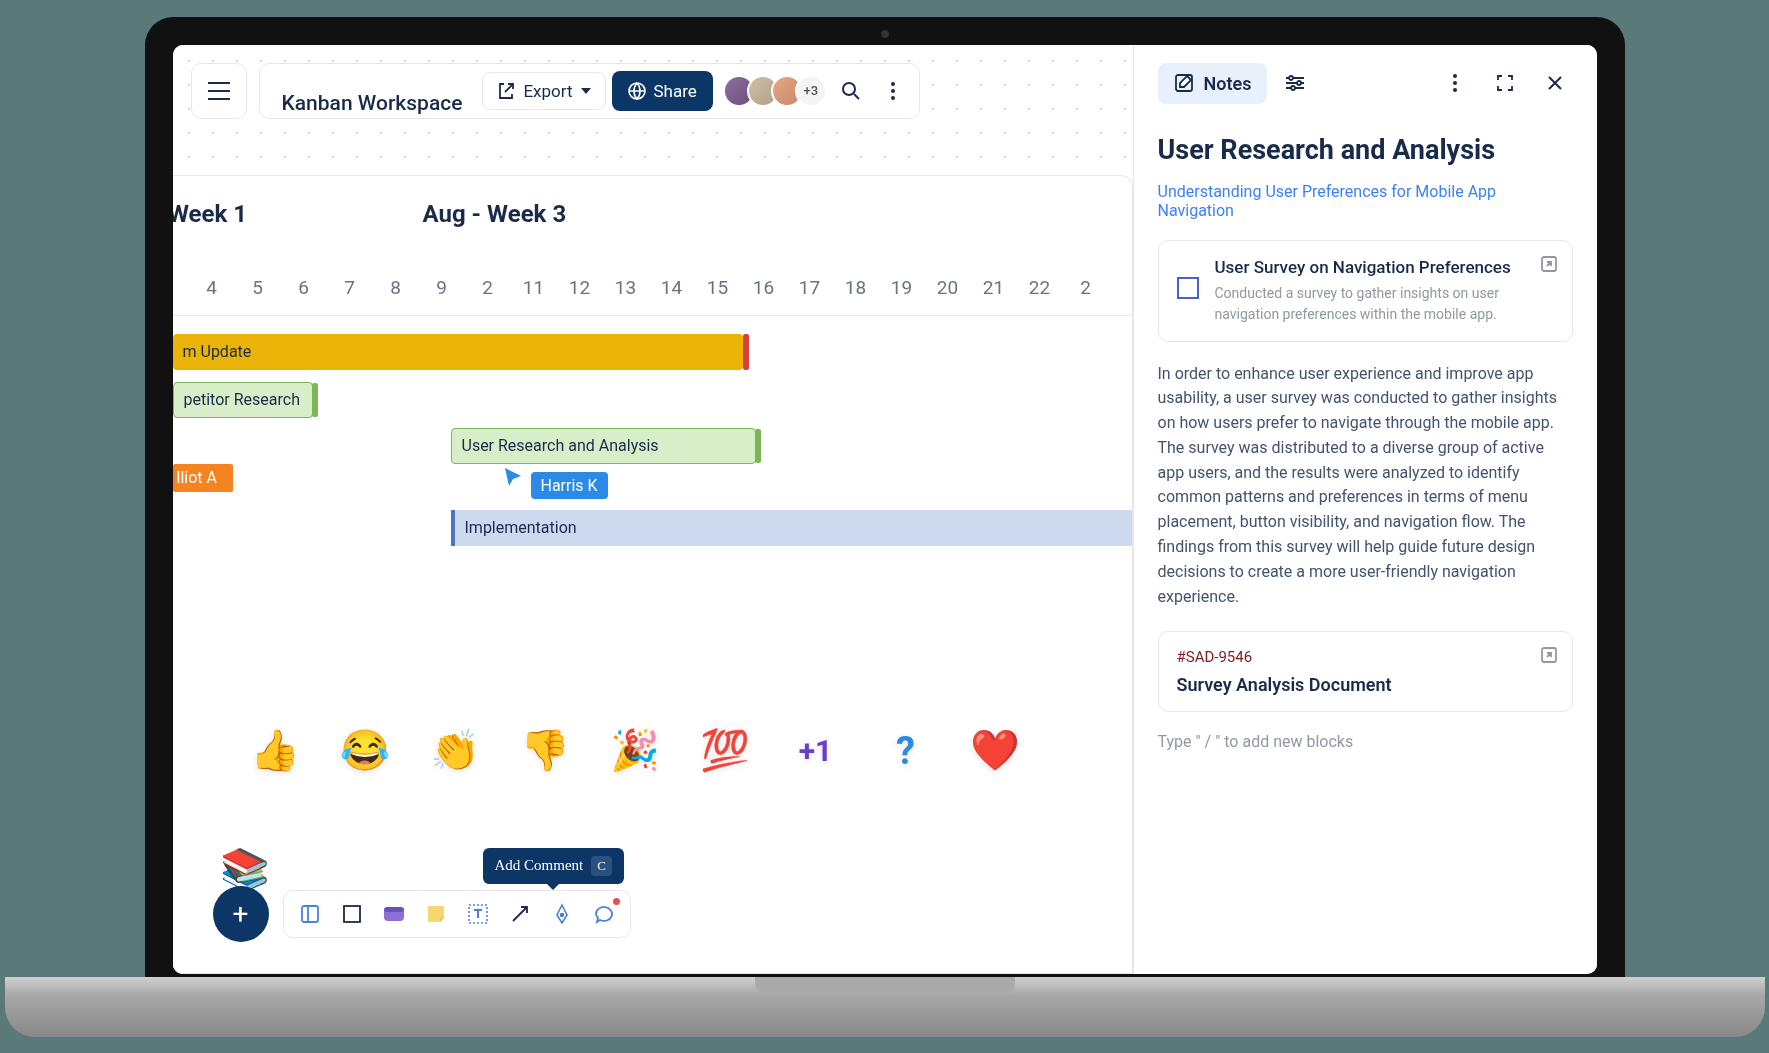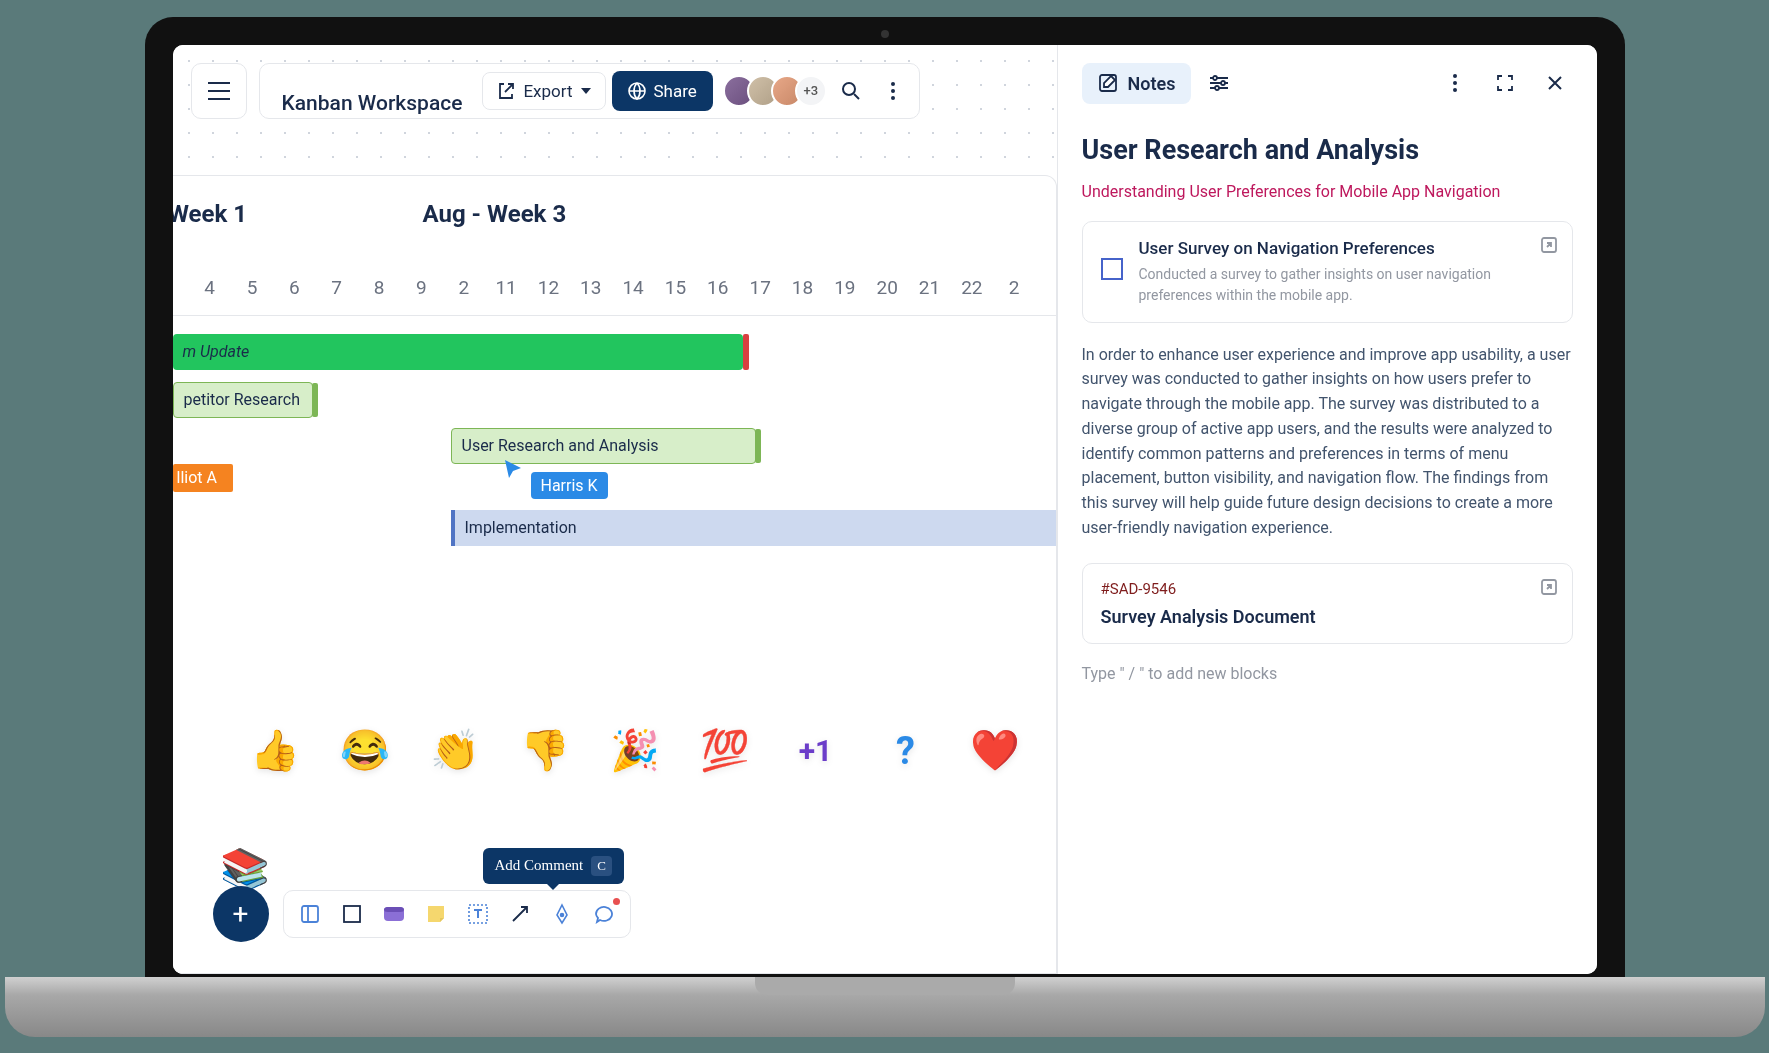--- a/index.html
+++ b/index.html
@@ -209,38 +209,38 @@
 .task-bar {
   position: absolute;
   height: 36px;
   border-radius: 4px;
   display: flex;
   align-items: center;
   padding: 0 10px;
   font-size: 16px;
   color: #1a2b4a;
 }
-.task-bar.pink { background: #22c55e; font-style: italic; }
+.task-bar.pink { background: #eab308; }
 .task-bar.green { background: #d7eec9; border: 1px solid #7db656; }
 .task-bar.orange { background: #f58320; color: #fff; border-radius: 2px; }
 .task-bar.blue { background: #cdd9ef; border-left: 4px solid #5074c4; }
 .bar-handle {
   position: absolute;
   right: -6px;
   top: 0;
   bottom: 0;
   width: 6px;
   background: #d84040;
   border-radius: 2px;
 }
 .bar-handle.green { background: #7db656; }
 .cursor-tag {
   position: absolute;
   display: flex;
-  align-items: flex-start;
+  align-items: center;
 }
 .cursor-arrow { color: #2b8ae6; }
 .cursor-label {
   background: #2b8ae6;
   color: #fff;
   padding: 4px 10px;
   border-radius: 4px;
   font-size: 16px;
   margin-left: 8px;
   margin-top: 14px;
@@ -338,21 +338,21 @@
   border-top-color: #0c3666;
   border-bottom: none;
 }
 .tooltip-key {
   background: #2a5080;
   padding: 2px 6px;
   border-radius: 4px;
   font-size: 13px;
 }
 .side-panel {
-  width: 540px;
+  width: 464px;
   background: #fff;
   border-left: 1px solid #e5e7eb;
   padding: 18px 24px;
   overflow-y: auto;
 }
 .panel-header {
   display: flex;
   align-items: center;
   justify-content: space-between;
   margin-bottom: 30px;
@@ -380,21 +380,21 @@
   align-items: center;
 }
 .panel-title {
   font-size: 27px;
   font-weight: 700;
   color: #1a2b4a;
   margin-bottom: 16px;
 }
 .panel-subtitle {
   font-size: 16px;
-  color: #be185d;
+  color: #3b82f6;
   margin-bottom: 20px;
 }
 .card {
   border: 1px solid #e5e7eb;
   border-radius: 10px;
   padding: 16px 18px;
   margin-bottom: 20px;
   position: relative;
 }
 .card-title {

